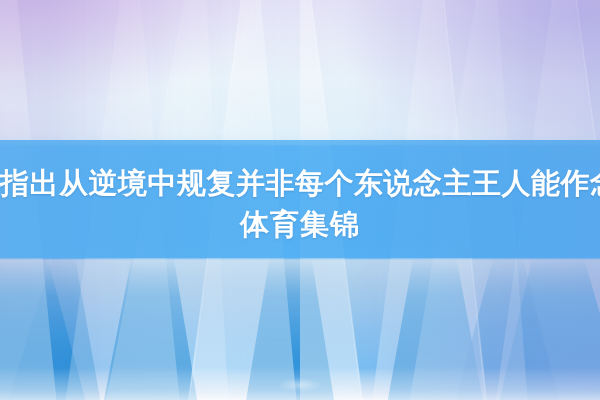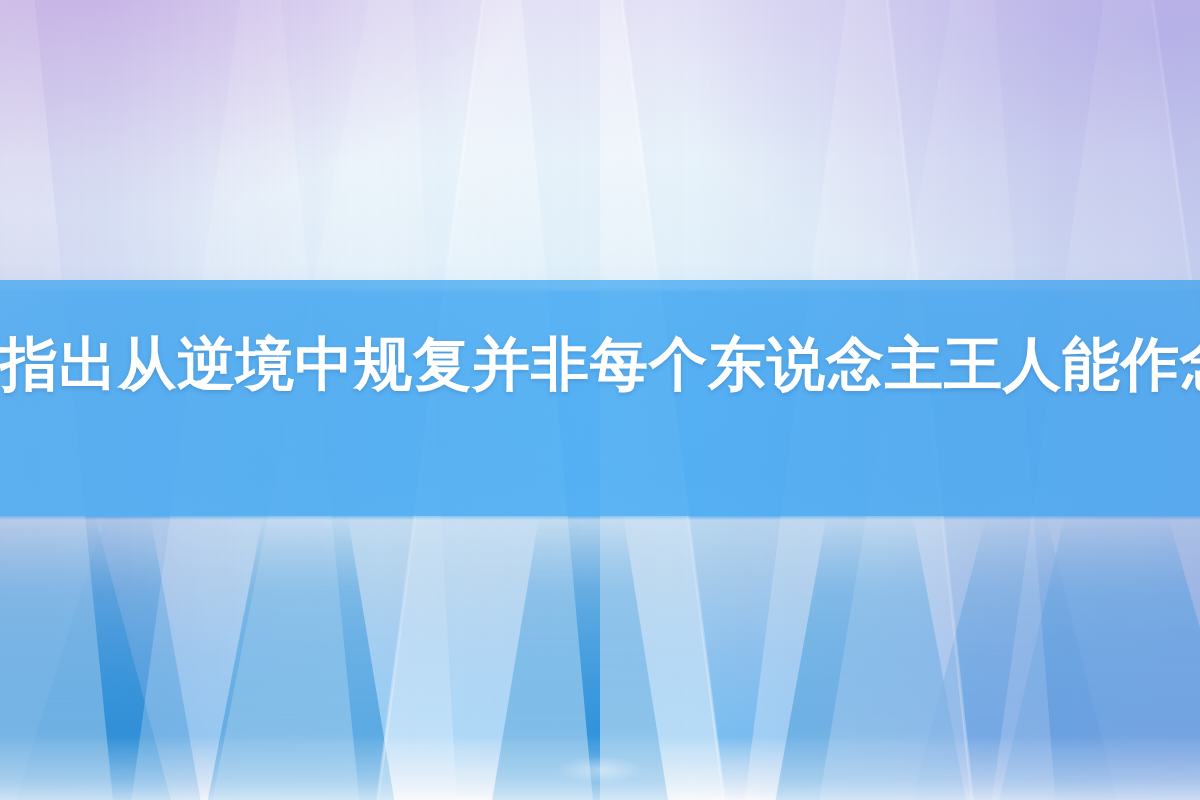--- a/index.html
+++ b/index.html
@@ -187,15 +187,16 @@
 
   <div class="layer bg-corner"></div>
 
   <div class="layer bg-band" style="top:140px; bottom:142px;"></div>
 
   <div class="layer bg-bottomhaze"></div>
   <div class="watermark"></div>
 
   <div class="headline">
     <span class="line line-1">指出从逆境中规复并非每个东说念主王人能作念到</span>
+    <span class="line line-2">体育集锦</span>
   </div>
 
 </div>
 
 </body></html>

